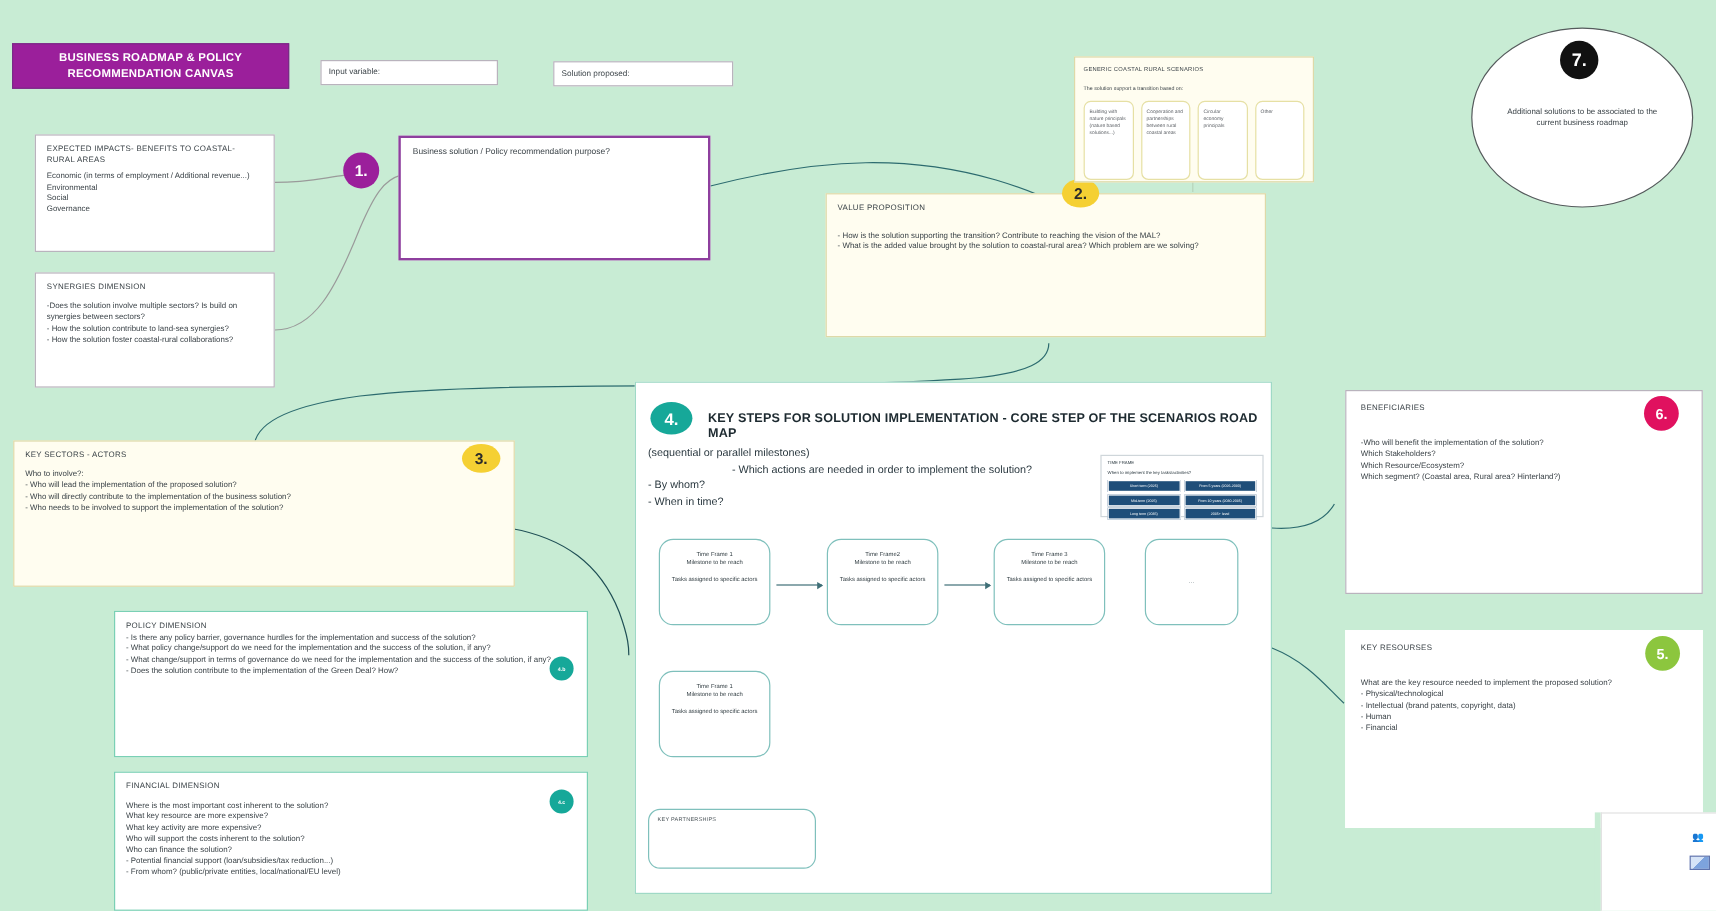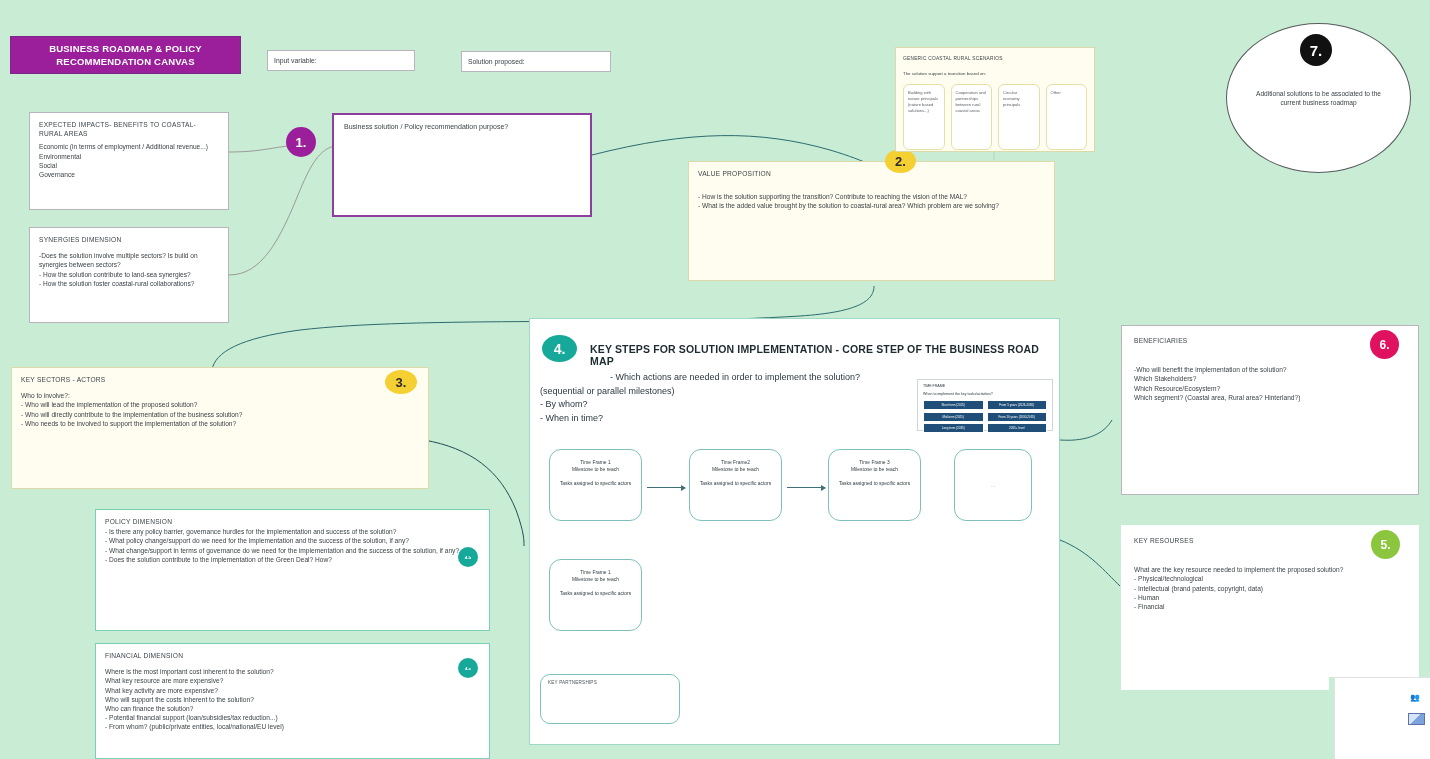--- a/index.html
+++ b/index.html
@@ -234,25 +234,25 @@
     <div class="bd">What are the key resource needed to implement the proposed solution?
 - Physical/technological
 - Intellectual (brand patents, copyright, data)
 - Human
 - Financial</div>
   </div>
   <div class="abs badge green" style="left:1371px;top:530px;width:29px;height:29px;font-size:12px;">5.</div>
 
   <div class="abs center-panel">
     <div class="abs badge teal" style="left:12px;top:16px;width:35px;height:27px;font-size:14px;">4.</div>
-    <div class="abs center-title" style="left:60px;top:24px;width:460px;">KEY STEPS FOR SOLUTION IMPLEMENTATION - CORE STEP OF THE BUSINESS ROAD MAP</div>
+    <div class="abs center-title" style="left:60px;top:24px;width:460px;">KEY STEPS FOR SOLUTION IMPLEMENTATION - CORE STEP OF THE SCENARIOS ROAD MAP</div>
 
     <div class="abs center-qs" style="left:10px;top:52px;width:390px;">
+      <div style="text-align:left">(sequential or parallel milestones)</div>
       <div style="text-align:center">- Which actions are needed in order to implement the solution?</div>
-      <div style="text-align:left">(sequential or parallel milestones)</div>
       <div style="text-align:left">- By whom?</div>
       <div style="text-align:left">- When in time?</div>
     </div>
 
     <div class="abs mini-table" style="left:387px;top:60px;width:136px;height:52px;">
       <div class="mt-h">TIME FRAME</div>
       <div class="mt-q">When to implement the key tasks/activities?</div>
       <div class="mini-grid">
         <div class="mini-cell">Short term (2025)</div>
         <div class="mini-cell">From 5 years (2026-2030)</div>

